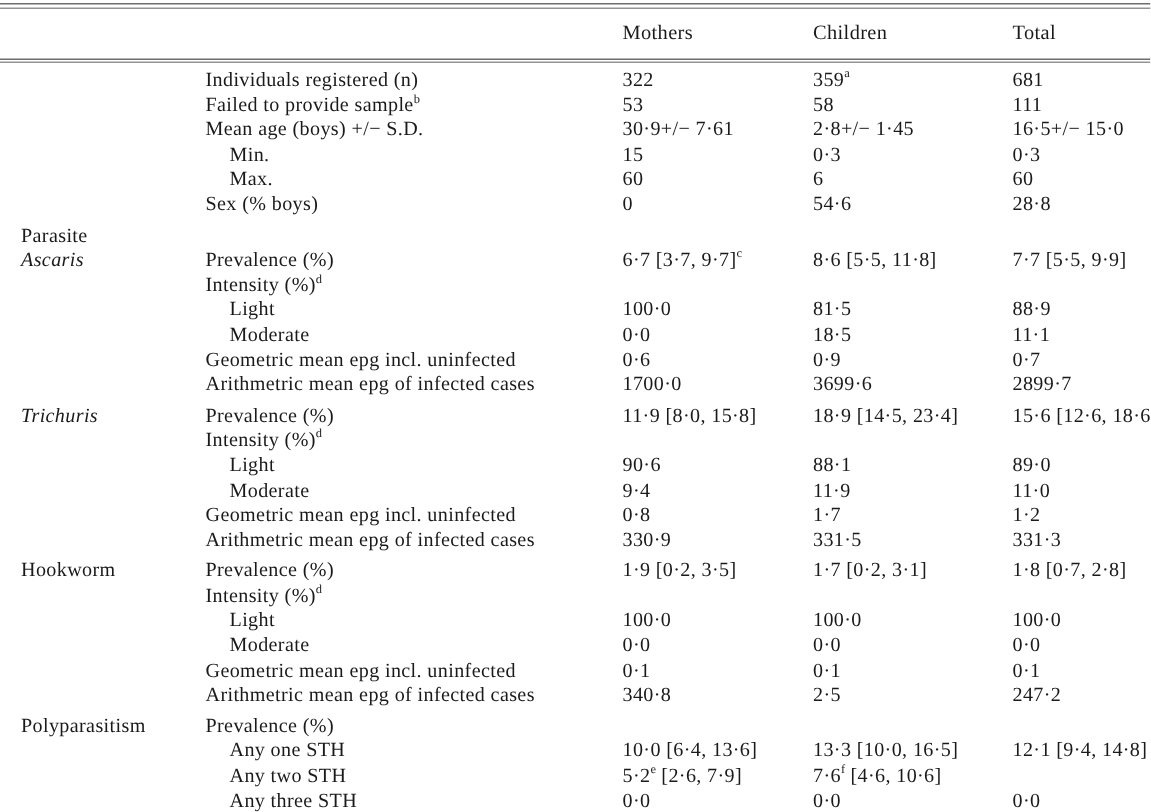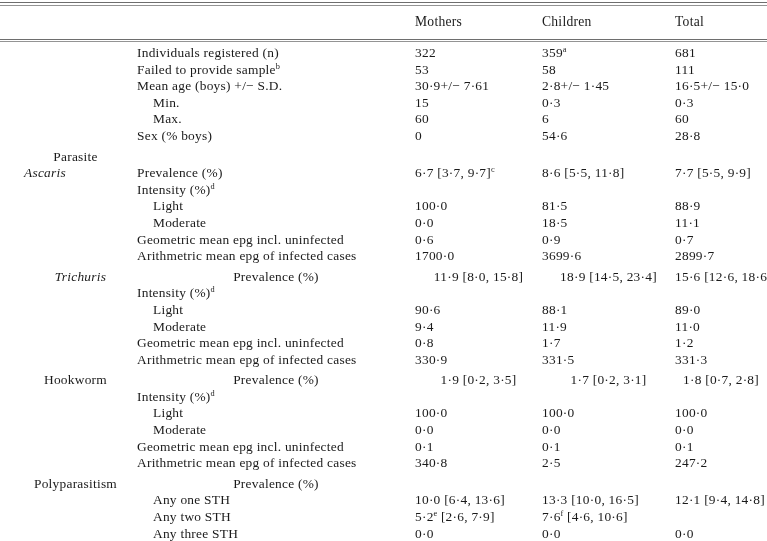--- a/index.html
+++ b/index.html
@@ -43,29 +43,27 @@
   .tbody {
     padding-top: 3px;
     padding-bottom: 4px;
   }
   .row {
     line-height: 16.6px;
     font-family: Liberation Serif, serif;
   }
   .row.section {
     padding-top: 4px;
-    text-align: center;
   }
   .cell {
     white-space: nowrap;
     overflow: visible;
   }
   .cell.italic {
     font-style: italic;
-    margin-left: 10px;
   }
   .cell.indent {
     padding-left: 16px;
   }
   sup {
     font-size: 0.62em;
     vertical-align: super;
     line-height: 0;
     letter-spacing: 0;
   }

